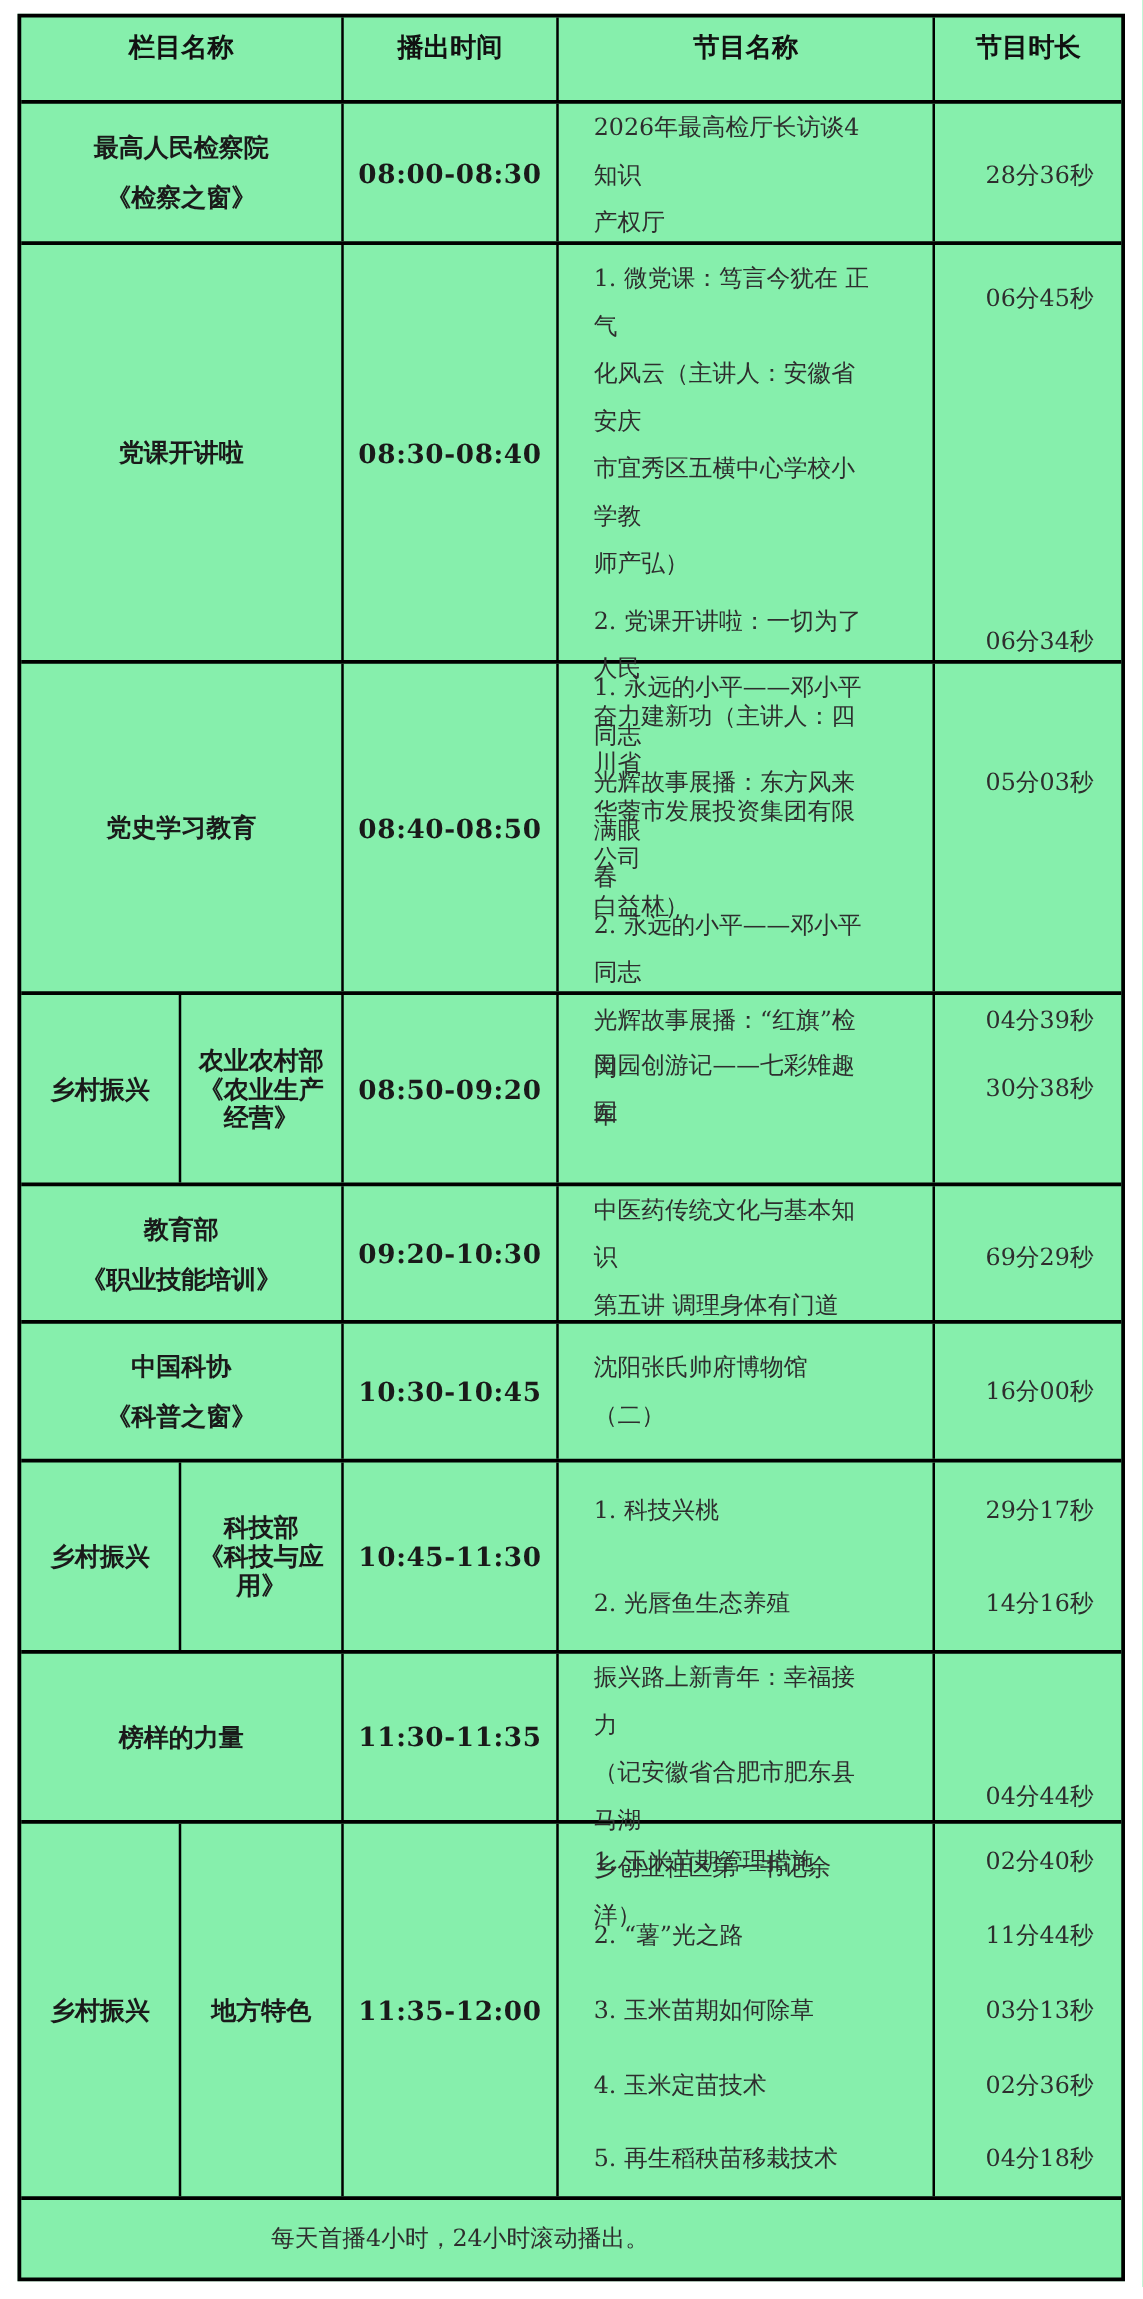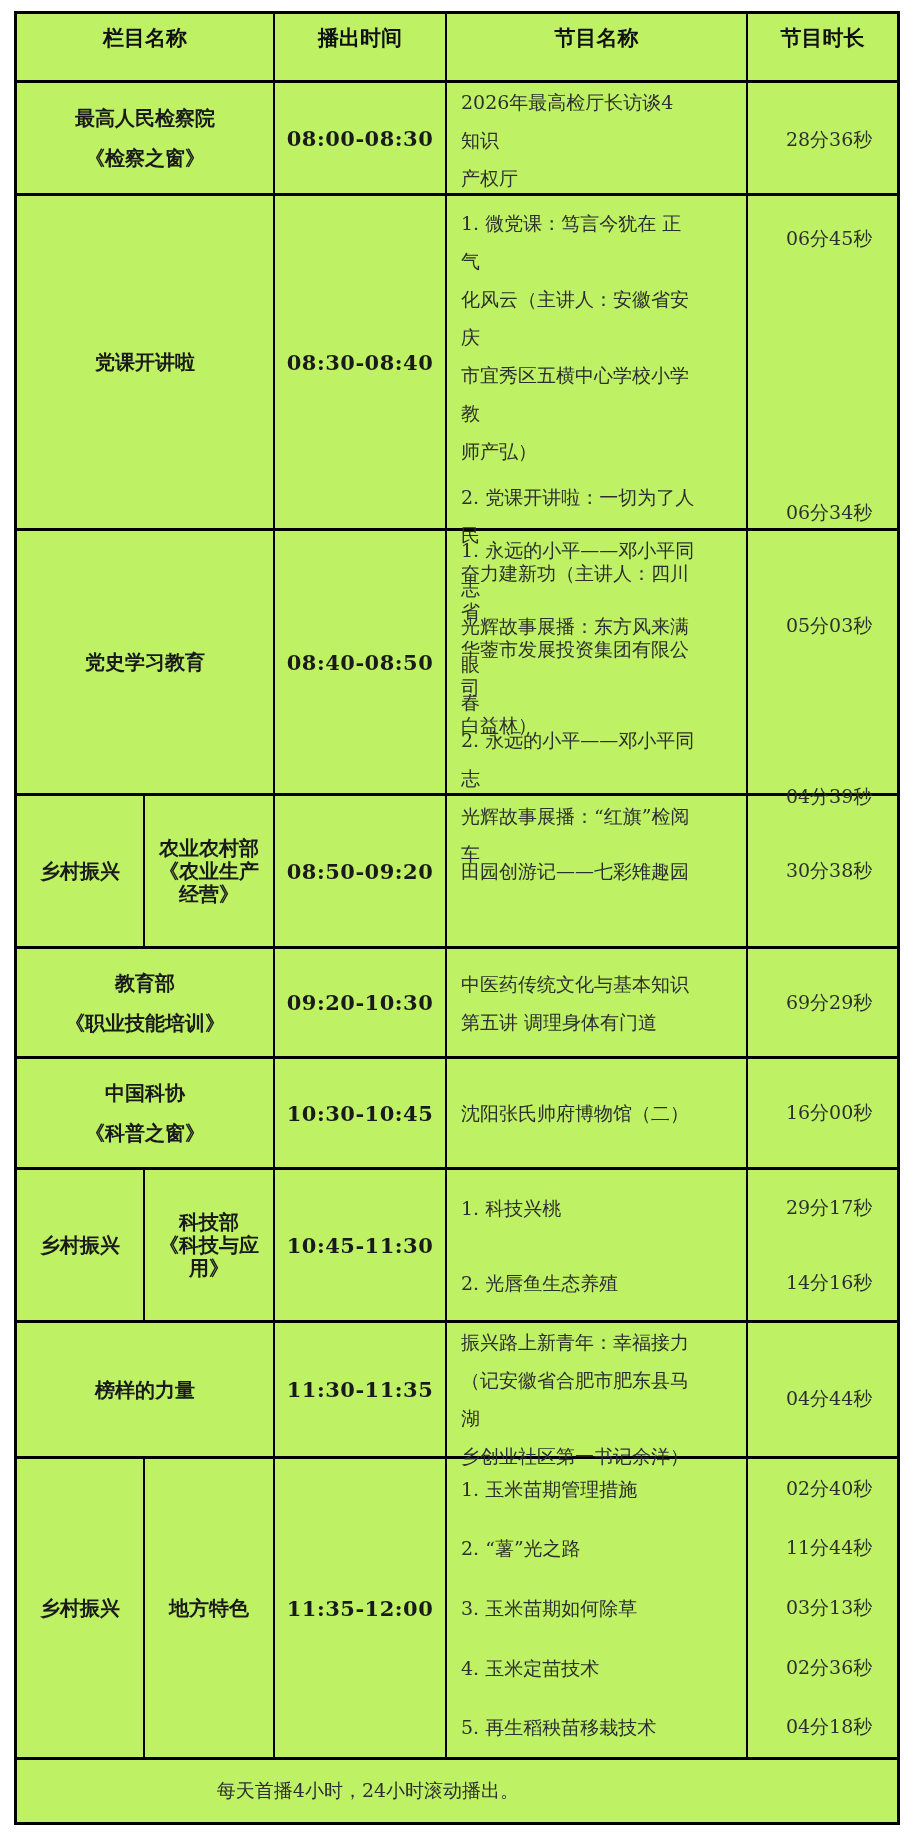--- a/index.html
+++ b/index.html
@@ -8,21 +8,21 @@
     background:#ffffff;
     font-family:"DejaVu Serif","Liberation Serif",serif;
     color:#262626;
     overflow:hidden;
     position:relative;
   }
   .schedule-table{
     position:absolute;left:14px;top:11px;
     width:880px;
     border:3px solid #000;
-    background:#bef264;
+    background:#86efac;
   }
   .trow{display:flex;border-bottom:3px solid #000;}
   .trow.last{border-bottom:none;}
   .cell{
     box-sizing:border-box;
     border-right:2px solid #000;
     display:flex;align-items:center;justify-content:center;
     text-align:center;
     white-space:pre-line;
   }
@@ -39,21 +39,21 @@
   .cat{width:258px;font-weight:bold;font-size:20px;line-height:40px;color:#1a1a1a;}
   .cat.narrow{width:128px;}
   .sub{width:130px;font-weight:bold;font-size:20px;line-height:23px;color:#1a1a1a;}
   .time{width:172px;font-weight:bold;font-size:21px;color:#1a1a1a;letter-spacing:0.5px;}
   .c34{
     width:450px;position:relative;
     display:flex;flex-direction:column;
     box-sizing:border-box;
   }
   .vline{position:absolute;top:0;bottom:0;left:299px;width:2px;background:#000;}
-  .entry{flex:1;display:flex;align-items:center;}
+  .entry{flex:1;display:flex;align-items:center;padding-left:14px;}
   .prog{
     box-sizing:border-box;width:301px;
     padding:0 28px 0 14px;
     font-size:19px;line-height:38px;
     white-space:pre-line;text-align:left;color:#2e2e2e;
   }
   .dur{width:149px;text-align:center;font-size:19px;color:#2e2e2e;margin-left:36px;}
   
   .entry.top-dur{align-items:flex-start;}
   .entry.top-dur .prog{padding-top:8px;}

